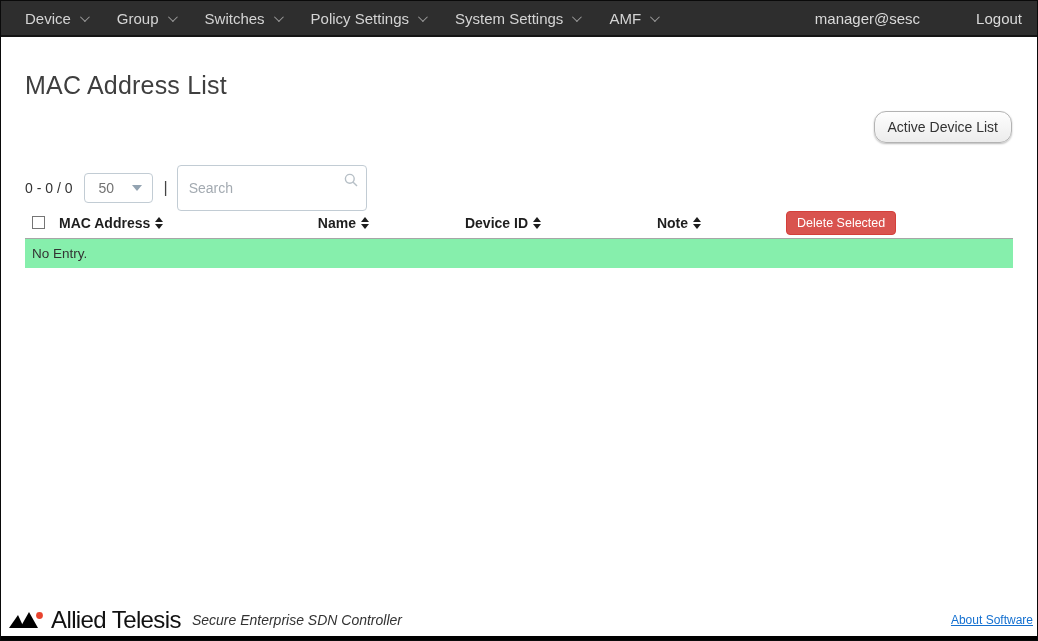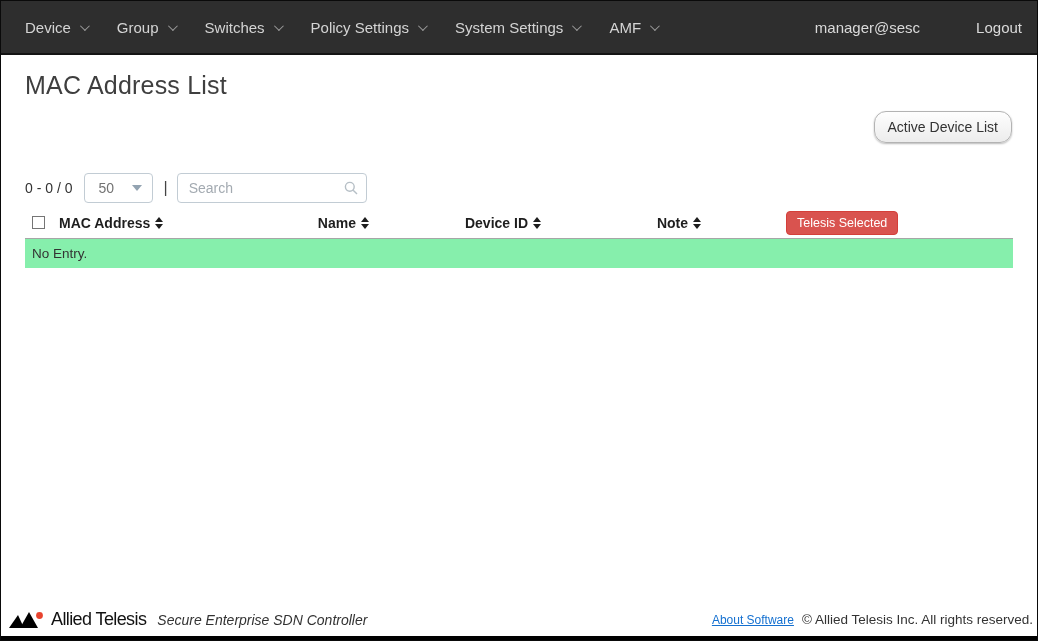--- a/index.html
+++ b/index.html
@@ -12,21 +12,21 @@
     height: 641px;
     background: #ffffff;
     border: 1px solid #0a0a0a;
     overflow: hidden;
   }
 
   
   .navbar {
     position: absolute;
     top: 0; left: 0; right: 0;
-    height: 54px;
+    height: 36px;
     background: #2e2e2e;
     border-bottom: 2px solid #141414;
     display: flex;
     align-items: center;
     padding: 0 15px 0 24px;
     color: #d4d4d4;
     font-size: 15px;
   }
   .nav-items { display: flex; align-items: center; gap: 30px; }
   .nav-item {
@@ -92,21 +92,21 @@
   .select-arrow {
     margin-left: auto;
     width: 0; height: 0;
     border-left: 5px solid transparent;
     border-right: 5px solid transparent;
     border-top: 6px solid #93a3b1;
   }
   .separator { font-size: 16px; color: #444; margin: 0 9px 0 0; }
   .search-wrap {
     position: relative;
-    width: 190px; height: 30px;
+    width: 190px; height: 46px;
   }
   .search-input {
     width: 100%; height: 100%;
     border: 1px solid #c2ccd4;
     border-radius: 4px;
     padding: 0 30px 0 11px;
     font-size: 14px;
     color: #333;
     font-family: inherit;
     outline: none;
@@ -178,21 +178,21 @@
     position: absolute;
     left: 0; right: 0; bottom: 4px;
     height: 33px;
     display: flex;
     align-items: center;
     padding: 0 4px 0 8px;
     background: #fff;
   }
   .logo { display: flex; align-items: center; gap: 6px; }
   .brand-text {
-    font-size: 18px;
+    font-size: 24px;
     color: #111;
     font-weight: 500;
     letter-spacing: -0.6px;
     white-space: nowrap;
   }
   .product-name { font-size: 14px; color: #333; margin-left: 11px; white-space: nowrap; font-style: italic; }
   .footer-right { margin-left: auto; display: flex; align-items: center; gap: 8px; white-space: nowrap; }
   .about-link { font-size: 12px; color: #1470d0; text-decoration: underline; cursor: pointer; }
   .copyright { font-size: 13.5px; color: #333; }
   .bottom-bar {
@@ -288,36 +288,35 @@
         </span>
     </div>
     <div class="th right">
       <span>Note</span>
       <span class="sort-icon">
           <span class="up"></span>
           <span class="down"></span>
         </span>
     </div>
     <div class="delete-cell">
-      <button class="delete-btn">Telesis Selected</button>
+      <button class="delete-btn">Delete Selected</button>
     </div>
   </div>
 
   <div class="empty-row">No Entry.</div>
 
   <div class="footer">
     <div class="logo">
       <svg width="36" height="18" viewBox="0 0 36 18">
         <polygon points="0,17 9,4 15,17" fill="#000"></polygon>
         <polygon points="11,17 20,1 29,17" fill="#000"></polygon>
         <circle cx="30.5" cy="4.5" r="3.4" fill="#e8432e"></circle>
       </svg>
       <span class="brand-text">Allied Telesis</span>
     </div>
     <span class="product-name">Secure Enterprise SDN Controller</span>
     <div class="footer-right">
       <span class="about-link">About Software</span>
-      <span class="copyright">© Allied Telesis Inc. All rights reserved.</span>
     </div>
   </div>
   <div class="bottom-bar"></div>
 
 </div>
 
 </body></html>

